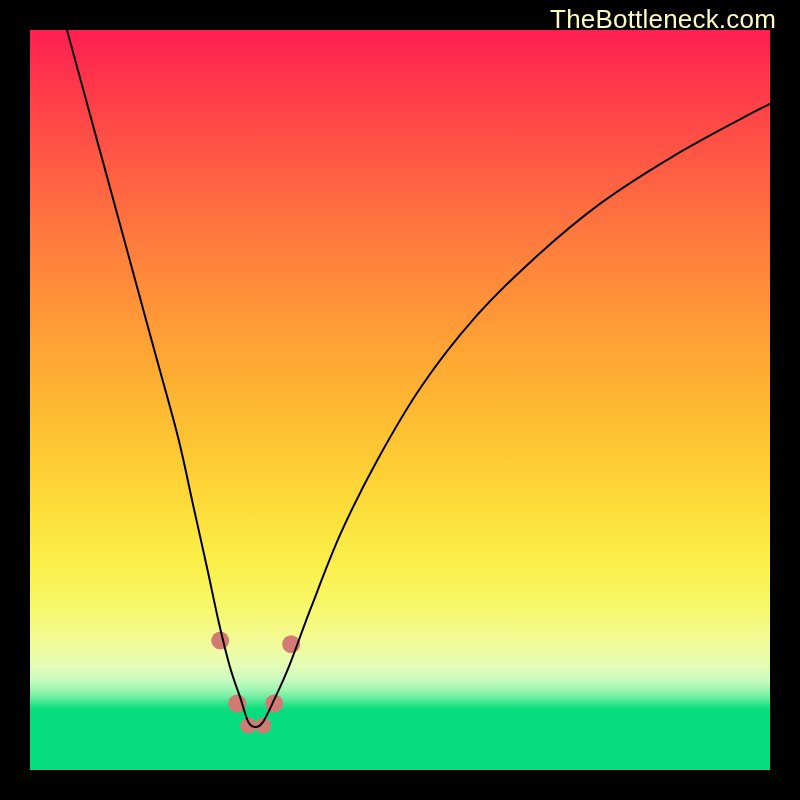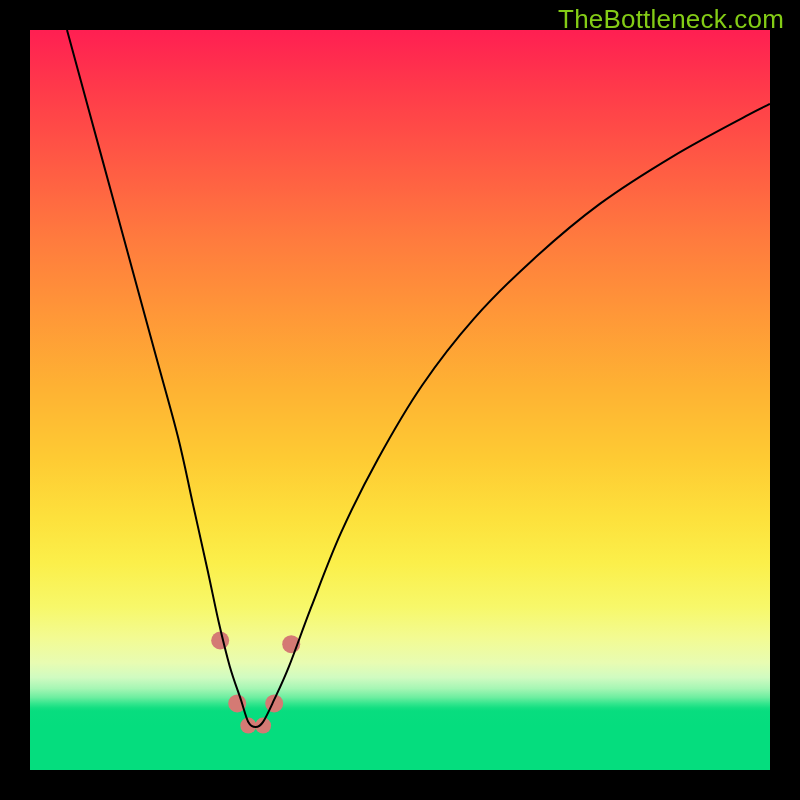--- a/index.html
+++ b/index.html
@@ -12,25 +12,25 @@
   }
   .frame {
     position: relative;
     width: 800px;
     height: 800px;
     background: #000000;
   }
   .watermark {
     position: absolute;
     top: 4px;
-    right: 16px;
+    right: 24px;
     font-family: Arial, Helvetica, sans-serif;
     font-size: 26px;
     font-weight: 400;
-    color: #84cc16;
+    color: #fef9c3;
     letter-spacing: 0.2px;
     z-index: 10;
   }
   .plot-area {
     position: absolute;
     left: 30px;
     top: 30px;
     width: 740px;
     height: 740px;
     overflow: hidden;

